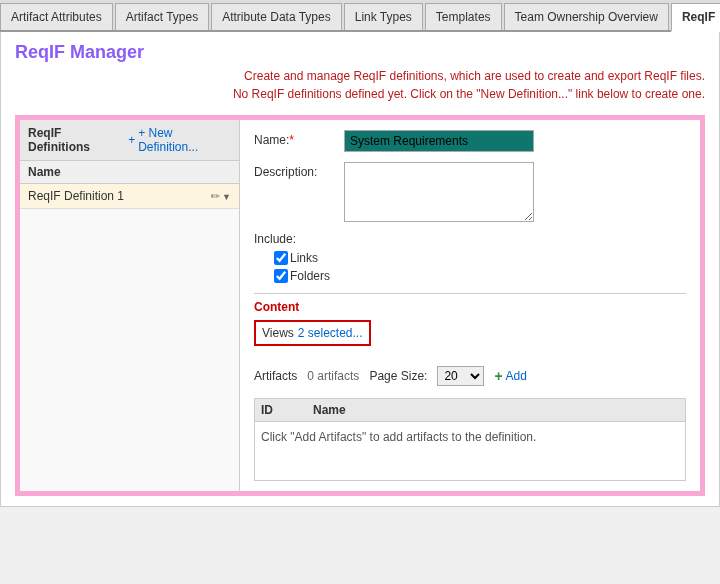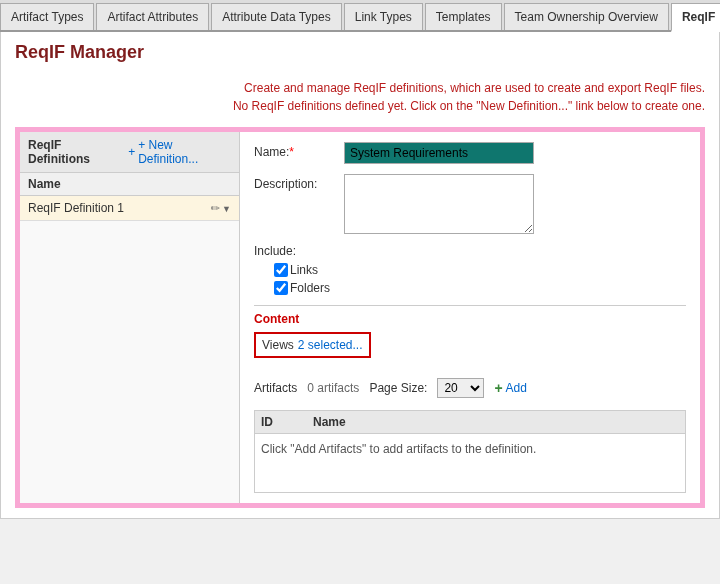--- a/index.html
+++ b/index.html
@@ -36,22 +36,22 @@
     .main-content {
       background: #fff;
       padding: 10px 14px;
       border: 1px solid #ccc;
       border-top: none;
     }
 
     .page-title {
       font-size: 18px;
       font-weight: bold;
-      color: #7f1d1d;
-      margin-bottom: 16px;
+      color: #8b5cf6;
+      margin-bottom: 4px;
     }
 
     .page-description {
       font-size: 12px;
       color: #b91c1c;
       margin-bottom: 12px;
       line-height: 1.5;
       text-align: right;
     }
 
@@ -290,22 +290,22 @@
     }
 
     .pencil-icon::before { content: "✏"; font-size: 11px; }
     .dropdown-arrow::before { content: "▼"; font-size: 9px; }
     .plus-icon::before { content: "+"; font-size: 14px; color: #3a8a3a; font-weight: bold; }
   </style>
 </head>
 <body>
 
 <div class="tabs-bar">
+  <div class="tab">Artifact Attributes</div>
   <div class="tab">Artifact Types</div>
-  <div class="tab">Artifact Attributes</div>
   <div class="tab">Attribute Data Types</div>
   <div class="tab">Link Types</div>
   <div class="tab">Templates</div>
   <div class="tab">Team Ownership Overview</div>
   <div class="tab active">ReqIF</div>
 </div>
 
 <div class="main-content">
   <div class="page-title">ReqIF Manager</div>
   <div class="page-description">

